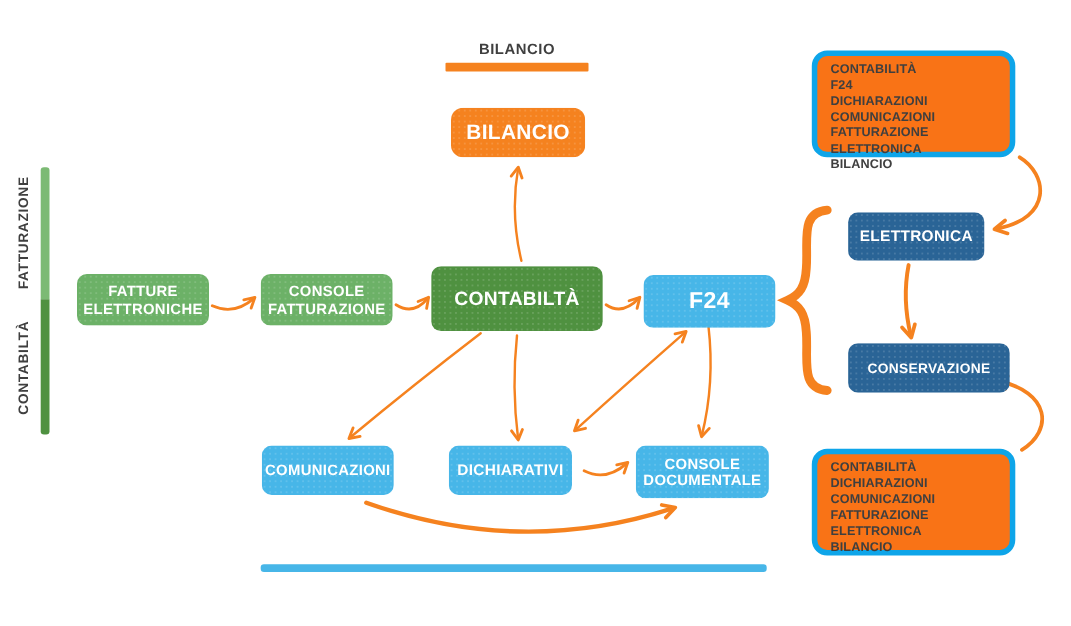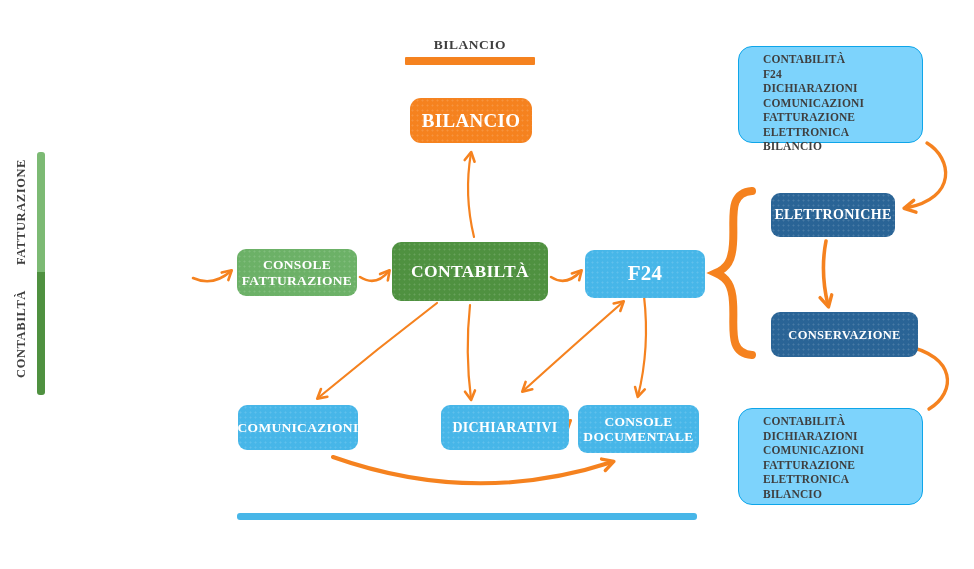--- a/index.html
+++ b/index.html
@@ -1,18 +1,18 @@
 <!DOCTYPE html>
 <html><head>
 <meta charset="utf-8">
 <style>
   html,body { margin:0; padding:0; background:#ffffff; }
   .canvas {
     position:relative; width:974px; height:569px; overflow:hidden;
-    font-family:Liberation Serif, serif; background:#ffffff;
+    font-family:Liberation Sans, sans-serif; background:#ffffff;
   }
   svg.arrows { position:absolute; left:0; top:0; width:974px; height:569px; pointer-events:none; }
 
   .box {
     position:absolute; border-radius:9px; color:#ffffff; font-weight:bold;
     display:flex; flex-direction:column; align-items:center; justify-content:center;
     text-align:center; letter-spacing:0.3px; line-height:1.12;
     background-image: radial-gradient(rgba(255,255,255,0.14) 0.7px, transparent 1.3px);
     background-size:5px 5px;
   }
@@ -23,21 +23,21 @@
   .blue-light  { background-color:#47B6E8; }
   .blue-dark   { background-color:#2A6496; }
   .orange-bg   { background-color:#F5821F; }
 
   #box-bilancio      { left:410px; top:98px;  width:122px; height:45px; font-size:19px; border-radius:11px; }
   #box-fatture       { left:70px;  top:249px; width:120px; height:47px; font-size:13.5px; }
   #box-console-fatt  { left:237px; top:249px; width:120px; height:47px; font-size:13.5px; }
   #box-contabilta    { left:392px; top:242px; width:156px; height:59px; font-size:17.5px; }
   #box-f24           { left:585px; top:250px; width:120px; height:48px; font-size:21px; }
   #box-comunicazioni { left:238px; top:405px; width:120px; height:45px; font-size:13.5px; }
-  #box-dichiarativi  { left:408px; top:405px; width:128px; height:45px; font-size:14px;margin-left:33px; }
+  #box-dichiarativi  { left:408px; top:405px; width:112px; height:45px; font-size:14px; }
   #box-console-tel   { left:578px; top:405px; width:121px; height:48px; font-size:13.5px; }
   #box-documentale   { left:771px; top:193px; width:124px; height:44px; font-size:14px; }
   #box-conservazione { left:771px; top:312px; width:147px; height:45px; font-size:12.5px; }
 
   .section-label {
     position:absolute; font-weight:bold; color:#3F3F3F; text-align:center; letter-spacing:0.5px;
   }
   #label-bilancio-top { left:405px; top:37px; width:130px; font-size:13.5px; }
   #label-dichiarazioni-bottom { left:237px; top:525px; width:460px; font-size:14px; }
 
@@ -50,22 +50,22 @@
 
   .v-label {
     position:absolute; writing-mode:vertical-rl; transform:rotate(180deg);
     font-weight:bold; font-size:12.5px; color:#3F3F3F; letter-spacing:0.6px; text-align:center;
   }
   #vlabel-fatturazione { left:14px; top:150px; height:124px; }
   #vlabel-contabilita  { left:14px; top:272px; height:124px; }
 
   .list-box {
     position:absolute; left:738px; width:185px; height:97px; box-sizing:border-box;
-    border:1px solid #0ea5e9; border-radius:14px; background:#7dd3fc;
-    padding:5px 24px; font-weight:bold; font-size:11.5px; line-height:14.5px;
+    border:5px solid #0ea5e9; border-radius:14px; background:#f97316;
+    padding:5px 12px; font-weight:bold; font-size:11.5px; line-height:14.5px;
     color:#3F3F3F; letter-spacing:0.1px;
   }
   #list-top { top:46px; }
   #list-bottom { top:408px; }
 </style>
 </head>
 <body>
 
 <div class="canvas">
 
@@ -99,20 +99,24 @@
 
   <div id="label-bilancio-top" class="section-label">BILANCIO</div>
   <div id="bar-bilancio"></div>
   <div id="box-bilancio" class="box orange-bg">BILANCIO</div>
 
   <div id="rail-top" class="rail-seg"></div>
   <div id="rail-bottom" class="rail-seg"></div>
   <div id="vlabel-fatturazione" class="v-label">FATTURAZIONE</div>
   <div id="vlabel-contabilita" class="v-label">CONTABILTÀ</div>
 
+  <div id="box-fatture" class="box green-light">
+    <span>FATTURE</span>
+    <span>ELETTRONICHE</span>
+  </div>
   <div id="box-console-fatt" class="box green-light">
     <span>CONSOLE</span>
     <span>FATTURAZIONE</span>
   </div>
   <div id="box-contabilta" class="box green-dark">CONTABILTÀ</div>
   <div id="box-f24" class="box blue-light">F24</div>
 
   <div id="box-comunicazioni" class="box blue-light">COMUNICAZIONI</div>
   <div id="box-dichiarativi" class="box blue-light">DICHIARATIVI</div>
   <div id="box-console-tel" class="box blue-light">
@@ -122,21 +126,21 @@
 
   <div id="list-top" class="list-box">
     <div>CONTABILITÀ</div>
     <div>F24</div>
     <div>DICHIARAZIONI</div>
     <div>COMUNICAZIONI</div>
     <div>FATTURAZIONE ELETTRONICA</div>
     <div>BILANCIO</div>
   </div>
 
-  <div id="box-documentale" class="box blue-dark">ELETTRONICHE</div>
+  <div id="box-documentale" class="box blue-dark">ELETTRONICA</div>
   <div id="box-conservazione" class="box blue-dark">CONSERVAZIONE</div>
 
   <div id="list-bottom" class="list-box">
     <div>CONTABILITÀ</div>
     <div>DICHIARAZIONI</div>
     <div>COMUNICAZIONI</div>
     <div>FATTURAZIONE ELETTRONICA</div>
     <div>BILANCIO</div>
   </div>
 

